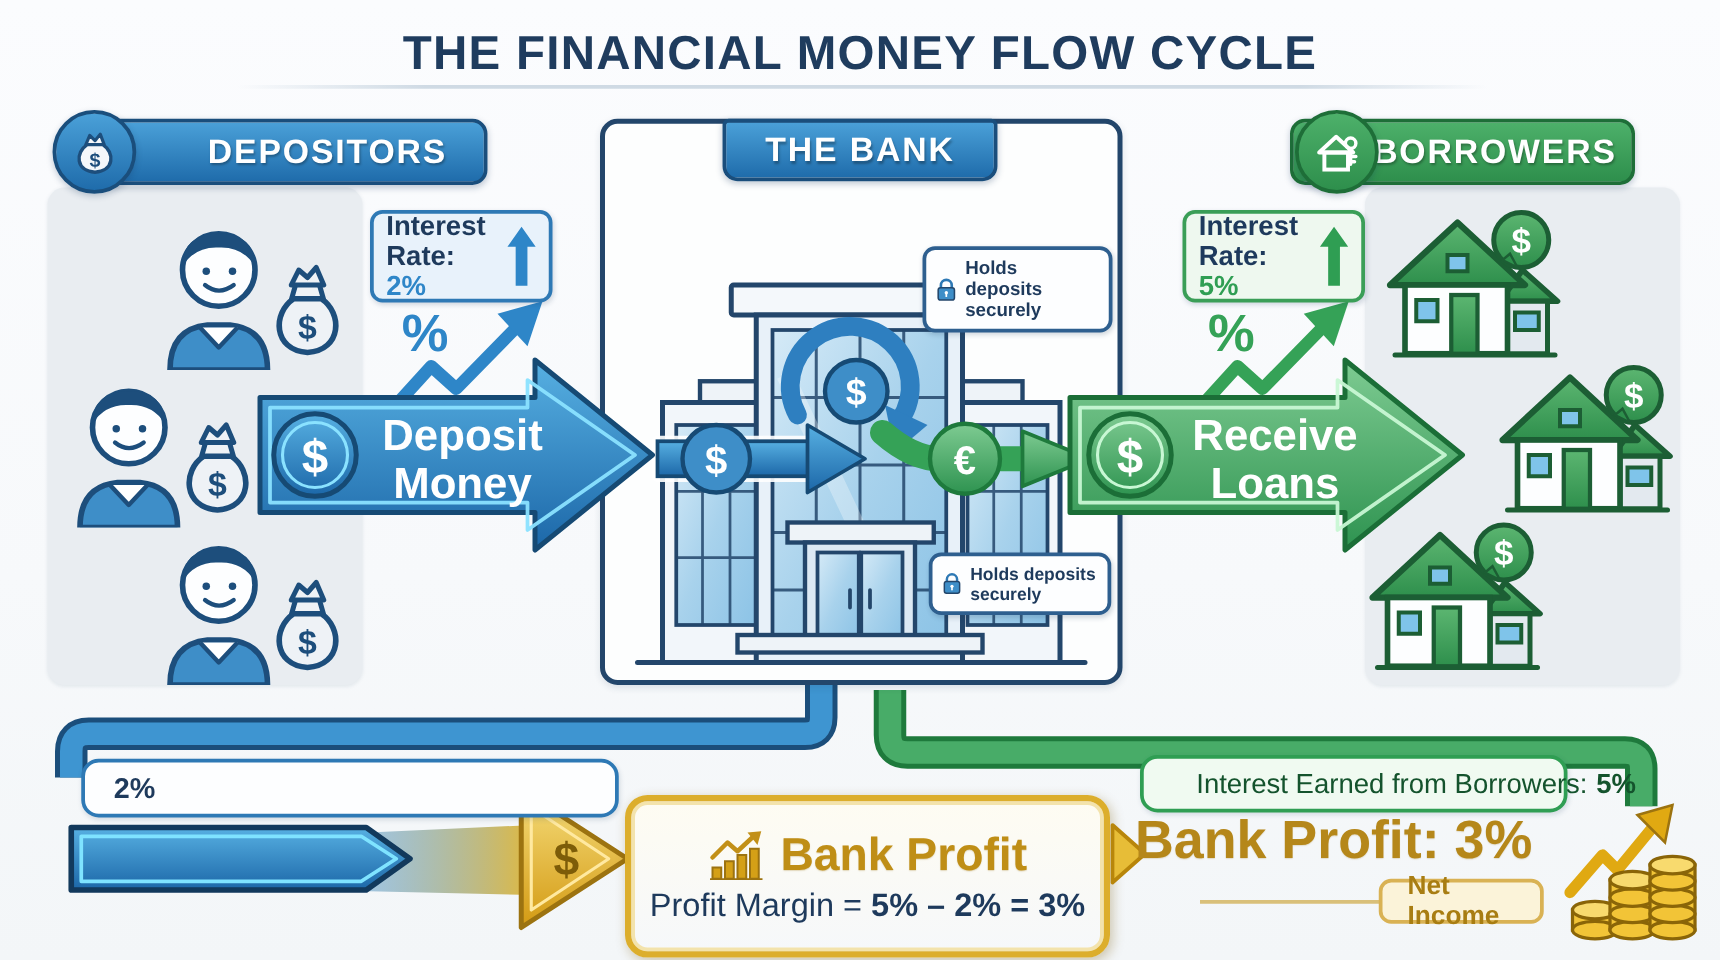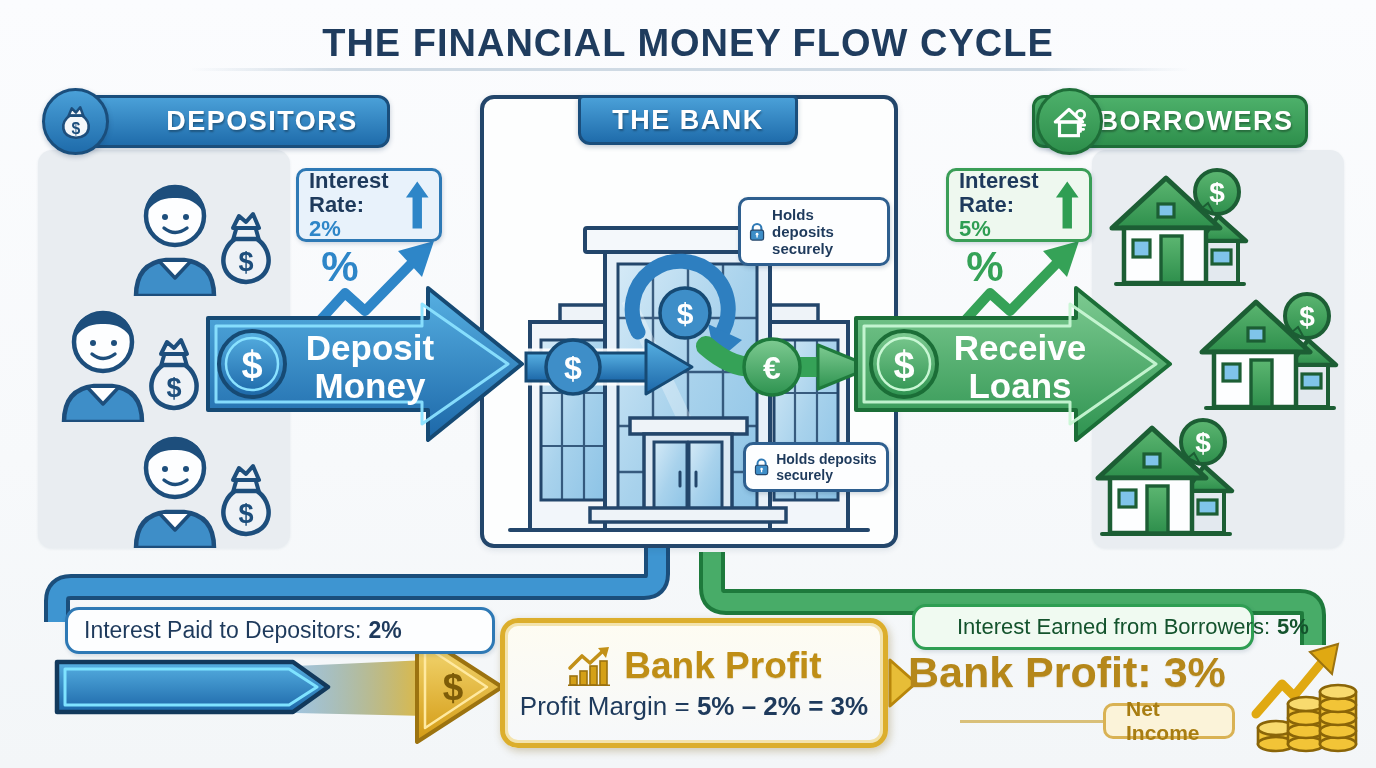--- a/index.html
+++ b/index.html
@@ -345,34 +345,33 @@
   </svg>
 
   <svg class="abs" style="left:0;top:0;z-index:3;pointer-events:none;" width="1376" height="768" viewBox="0 0 1376 768">
     <path d="M57 622 V601 Q57 587 71 587 H644 Q657 587 657 574 V548" fill="none" stroke="#1b4e7b" stroke-width="26" stroke-linejoin="round"></path>
     <path d="M57 622 V601 Q57 587 71 587 H644 Q657 587 657 574 V548" fill="none" stroke="#3e95d1" stroke-width="18" stroke-linejoin="round"></path>
     <path d="M712 552 V588 Q712 602 726 602 H1300 Q1313 602 1313 615 V645" fill="none" stroke="#1e7a3c" stroke-width="26" stroke-linejoin="round"></path>
     <path d="M712 552 V588 Q712 602 726 602 H1300 Q1313 602 1313 615 V645" fill="none" stroke="#48ac68" stroke-width="18" stroke-linejoin="round"></path>
   </svg>
 
   <div class="abs pill blue" style="left:65px;top:607px;width:430px;height:47px;">
-    <span>Interest Paid to Depositors:</span>
     <b>2%</b>
   </div>
 
   <svg class="abs" style="left:45px;top:620px;z-index:9;" width="470" height="140" viewBox="0 0 470 140">
     <polygon points="250,46 382,40 382,96 250,93" fill="url(#gFade)"></polygon>
     <polygon points="372,12 457,67 372,122" fill="url(#gGoldHead)" stroke="#9c7310" stroke-width="4" stroke-linejoin="round"></polygon>
     <polygon points="380,26 442,67 380,108" fill="none" stroke="#ffe9a0" stroke-width="2.5" stroke-linejoin="round"></polygon>
     <text x="408" y="80" text-anchor="middle" font-size="37" font-weight="800" fill="#7d5c08">$</text>
     <polygon points="12,42 248,42 283,67 248,92 12,92" fill="url(#gBlue)" stroke="#12395c" stroke-width="4.5" stroke-linejoin="round"></polygon>
     <polygon points="20,49 244,49 272,67 244,85 20,85" fill="none" stroke="#7fe3ff" stroke-width="3" stroke-linejoin="round"></polygon>
   </svg>
 
-  <div class="abs profitbox" style="left:500px;top:618px;width:388px;height:130px;">
+  <div class="abs profitbox" style="left:500px;top:636px;width:388px;height:130px;">
     <div class="row1">
       <svg width="46" height="40" viewBox="0 0 46 40">
         <polyline points="4,22 16,10 24,17 38,4" fill="none" stroke="#c29018" stroke-width="3.6" stroke-linecap="round" stroke-linejoin="round"></polyline>
         <polygon points="32,2 43,1 40,12" fill="#c29018"></polygon>
         <rect x="4" y="30" width="7" height="9" fill="#d4a017" stroke="#9c7310" stroke-width="1.6"></rect>
         <rect x="14" y="25" width="7" height="14" fill="#d4a017" stroke="#9c7310" stroke-width="1.6"></rect>
         <rect x="24" y="20" width="7" height="19" fill="#d4a017" stroke="#9c7310" stroke-width="1.6"></rect>
         <rect x="34" y="15" width="7" height="24" fill="#d4a017" stroke="#9c7310" stroke-width="1.6"></rect>
         <line x1="2" y1="39.5" x2="44" y2="39.5" stroke="#9c7310" stroke-width="1.8"></line>
       </svg>

